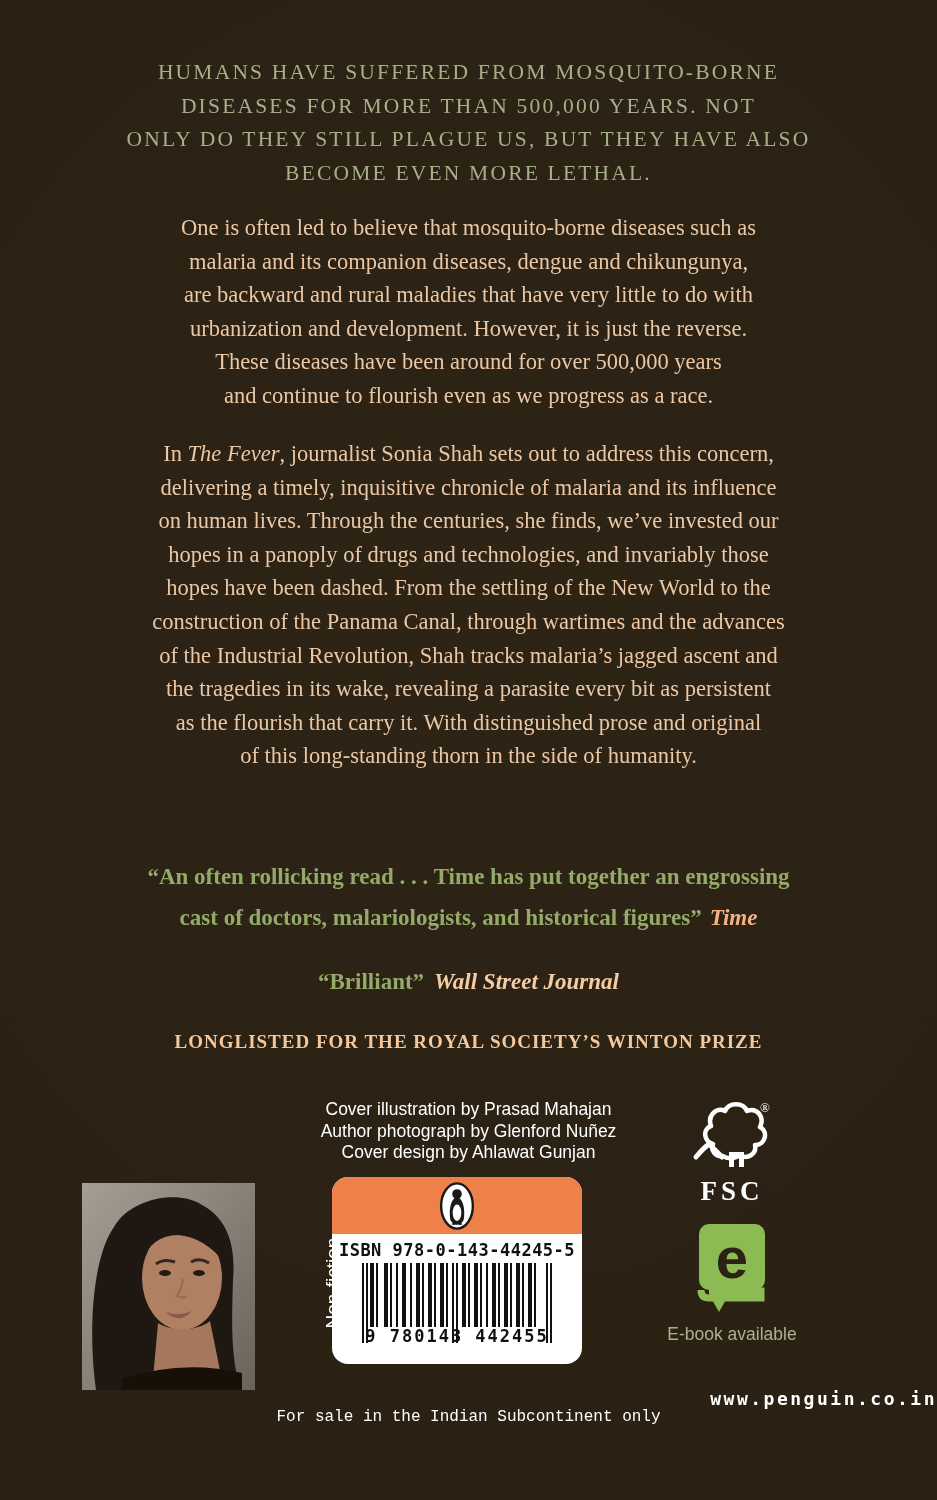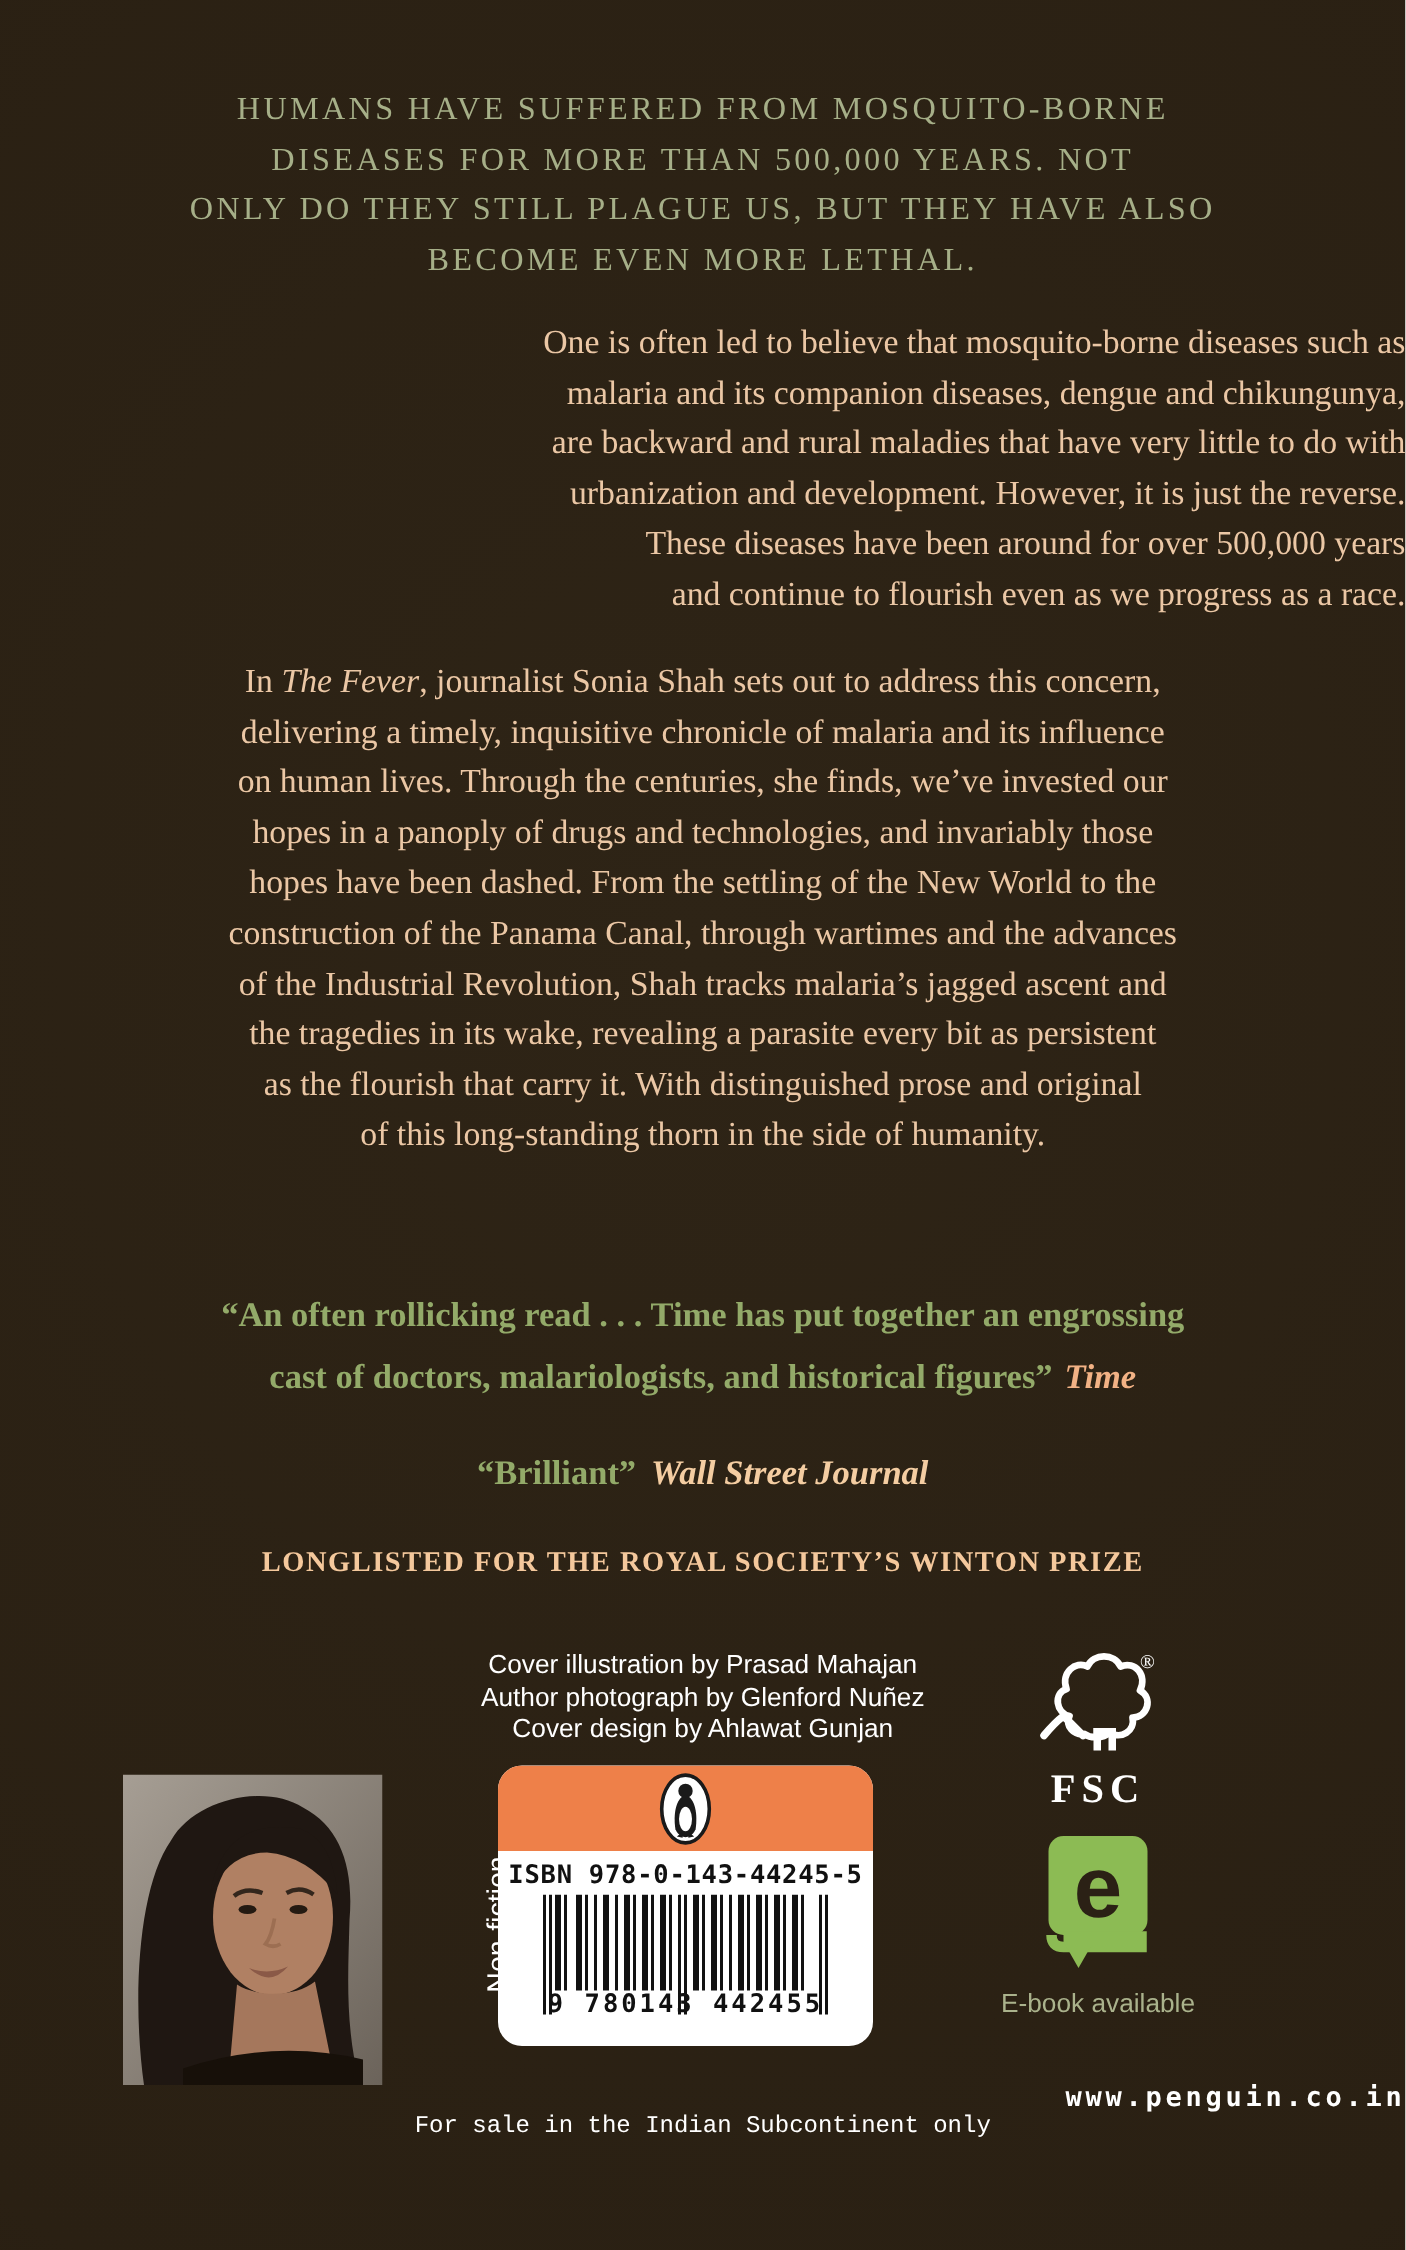--- a/index.html
+++ b/index.html
@@ -5,21 +5,21 @@
   html,body{margin:0;padding:0;}
   .cover{
     position:relative;
     width:937px;height:1500px;
     background:radial-gradient(ellipse 130% 95% at 50% 42%, #2e2416 0%, #2a2013 70%, #241b0f 100%);
     font-family:"Liberation Serif", serif;
     overflow:hidden;
   }
   .block{position:absolute;left:0;width:937px;text-align:center;}
   .headline{top:56px;color:#a6af88;font-size:21.5px;line-height:33.5px;letter-spacing:2.2px;font-weight:normal;}
-  .intro{top:211px;color:#ebc7a5;font-size:22.5px;line-height:33.5px;text-align:right;}
+  .intro{top:211px;color:#ebc7a5;font-size:22.5px;line-height:33.5px;}
   .bodytext{top:437px;color:#ebc7a5;font-size:22.5px;line-height:33.6px;}
   .quote{font-weight:bold;color:#93aa69;font-size:23px;line-height:41px;}
   .quote1{top:856px;}
   .quote2{top:961px;}
   .src-time{color:#f2b285;font-style:italic;font-weight:bold;margin-left:8px;}
   .src-wsj{color:#f4cda2;font-style:italic;font-weight:bold;margin-left:10px;}
   .award{top:1031px;color:#f4c89c;font-size:19px;font-weight:bold;letter-spacing:1px;}
   .credits{top:1099px;color:#ffffff;font-family:"Liberation Sans", sans-serif;font-size:17.5px;line-height:21.5px;}
   .fsc{position:absolute;left:684px;top:1100px;width:96px;text-align:center;color:#ffffff;}
   .fsc .fsc-label{font-family:"Liberation Serif", serif;font-weight:bold;font-size:27px;letter-spacing:4px;margin-top:2px;}

